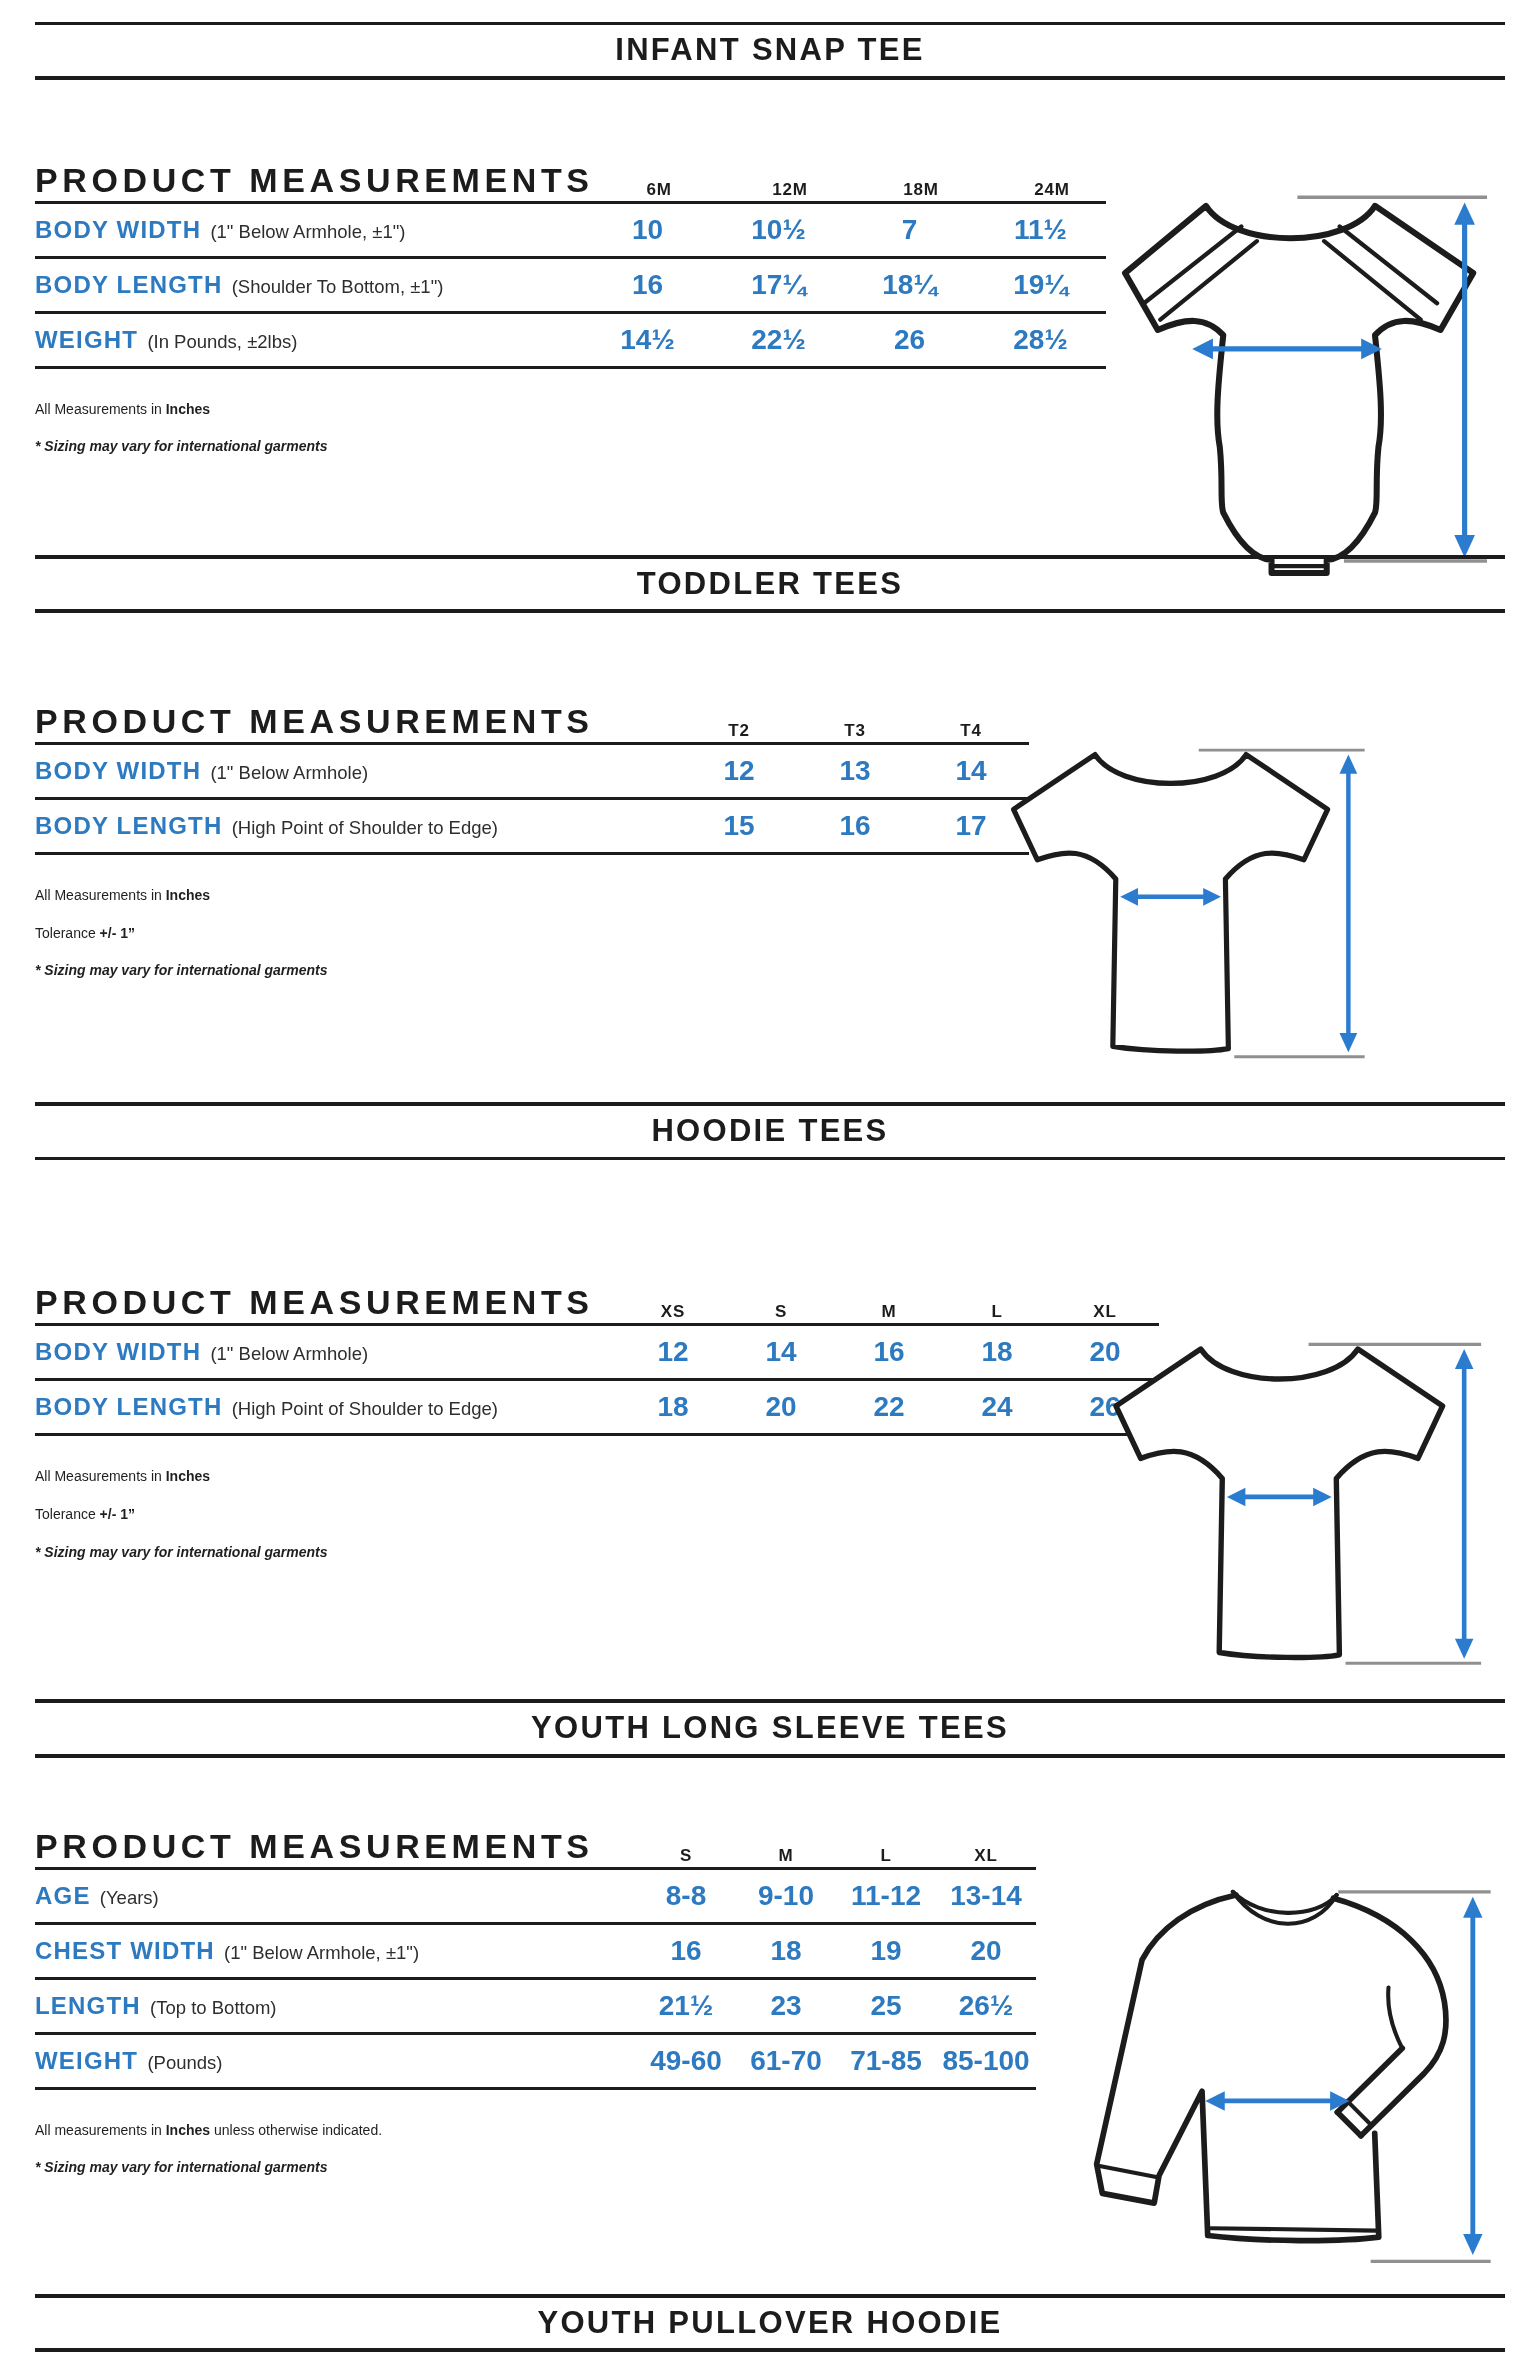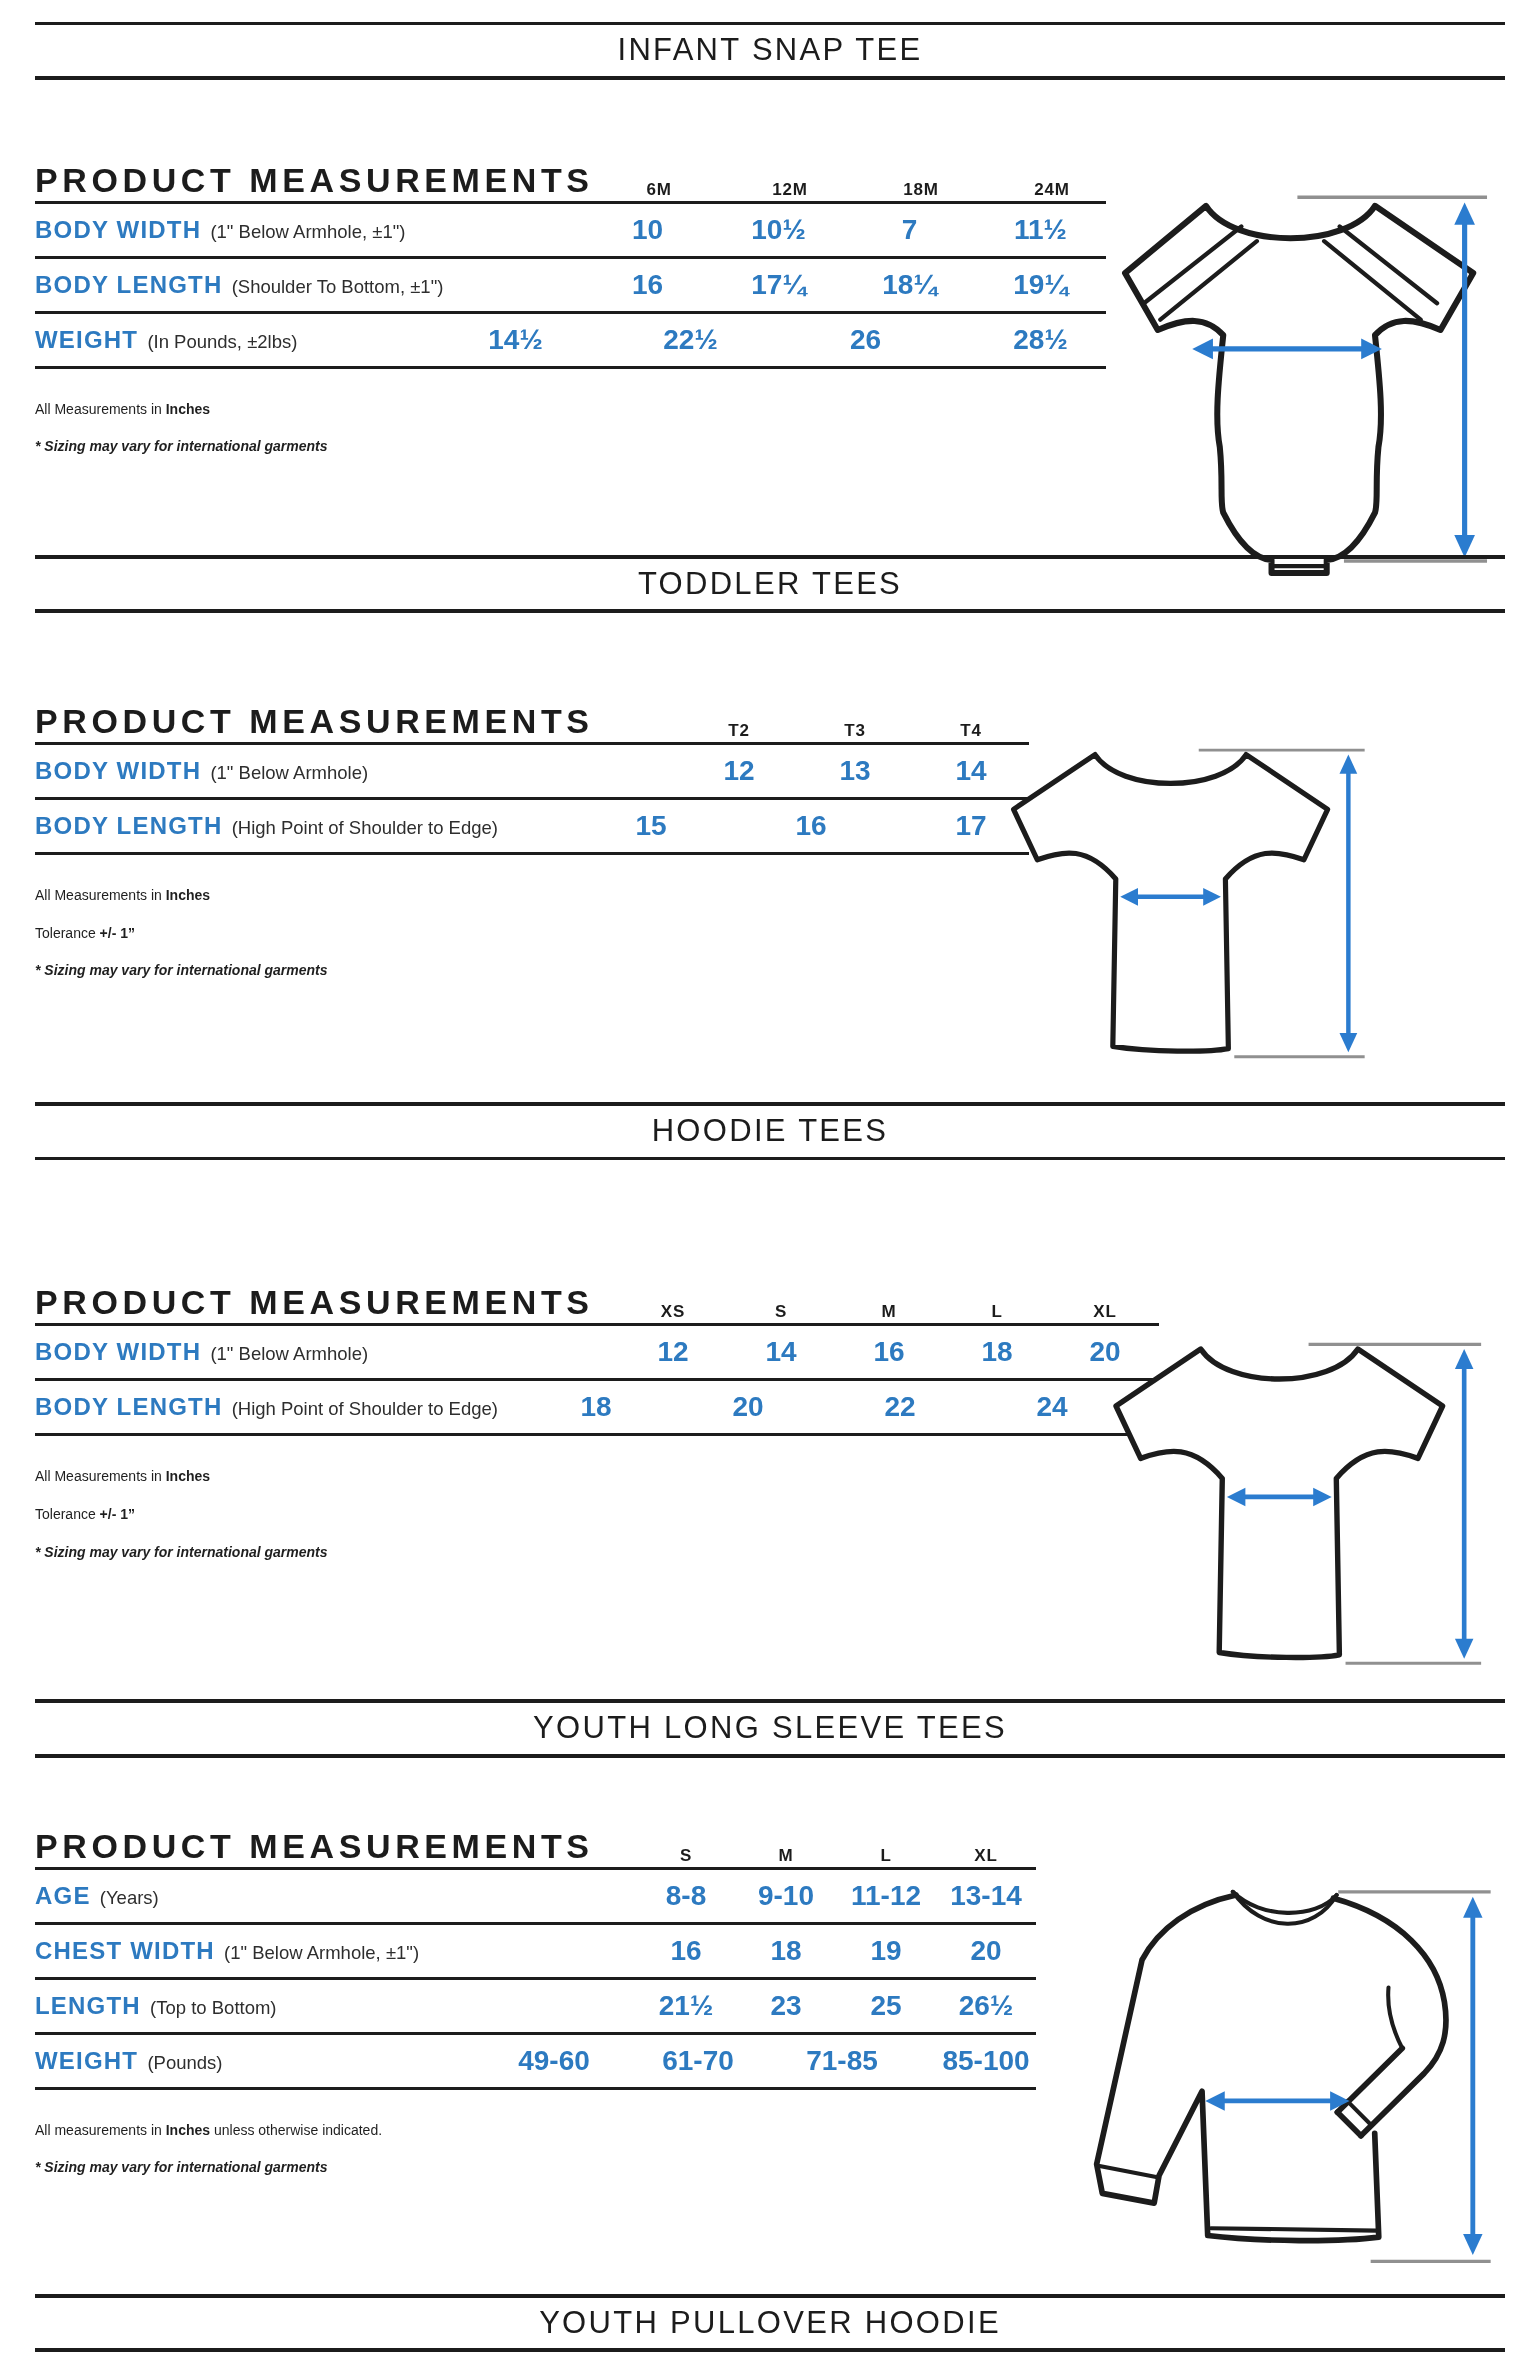--- a/index.html
+++ b/index.html
@@ -2,34 +2,34 @@
 <html style="font-size:12.3px"><head>
 <meta charset="utf-8">
 <style>
   html,body{margin:0;padding:0;}
   body{width:1540px;height:2377px;position:relative;background:#ffffff;
        font-family:"Liberation Sans", sans-serif;overflow:hidden;
        --ink:#1c1c1c; --accent:#2d7ac0; --arrow:#2b7ccf; --cap:#909090;}
   #page{position:absolute;inset:0;padding:21.6px 35px 0;box-sizing:border-box;}
   .sec{position:relative;}
   .rule{height:3.9px;background:var(--ink);}
-  .sec-title{margin:0;text-align:center;font-size:31px;font-weight:normal;
+  .sec-title{margin:0;text-align:center;font-size:31px;font-weight:bold;
              letter-spacing:2.3px;color:var(--ink);padding:7px 0 8.5px;line-height:35px;}
   .content{position:relative;}
   .s0 .content{height:394px;} .s1 .content{height:400px;} .s2 .content{height:416px;}
   .s3 .content{height:467px;}
   .mtable{position:relative;}
   .s0 .mtable{margin-top:81px;width:1071px;}
   .s1 .mtable{margin-top:89px;width:994px;}
   .s2 .mtable{margin-top:123px;width:1124px;}
   .s3 .mtable{margin-top:69px;width:1001px;}
   .mrow{display:grid;align-items:center;}
   .mhead{height:43px;border-bottom:3.9px solid var(--ink);align-items:end;padding-bottom:6.2px;box-sizing:border-box;}
   .mdata{height:52px;border-bottom:3.1px solid var(--ink);}
-  .mdata:last-child{border-bottom-width:3.9px;gap:44px;}
+  .mdata:last-child{border-bottom-width:3.9px;}
   .hlabel{font-weight:bold;font-size:34px;letter-spacing:4.6px;color:var(--ink);white-space:nowrap;}
   .hcol{font-weight:bold;font-size:17px;letter-spacing:0.8px;color:var(--ink);text-align:center;}
   .rlabel{display:flex;align-items:baseline;gap:9.2px;white-space:nowrap;}
   .rname{font-weight:bold;font-size:24px;letter-spacing:1.2px;color:var(--accent);}
   .rdesc{font-size:18.5px;color:#2e2e2e;}
   .val{font-weight:bold;font-size:28px;color:var(--accent);text-align:center;white-space:nowrap;}
   .notes{margin-top:29px;}
   .notes p{margin:0 0 14.6px;font-size:14px;color:#1f1f1f;line-height:23px;}
   .notes .b{font-weight:bold;}
   .notes .i{font-style:italic;font-weight:600;}

